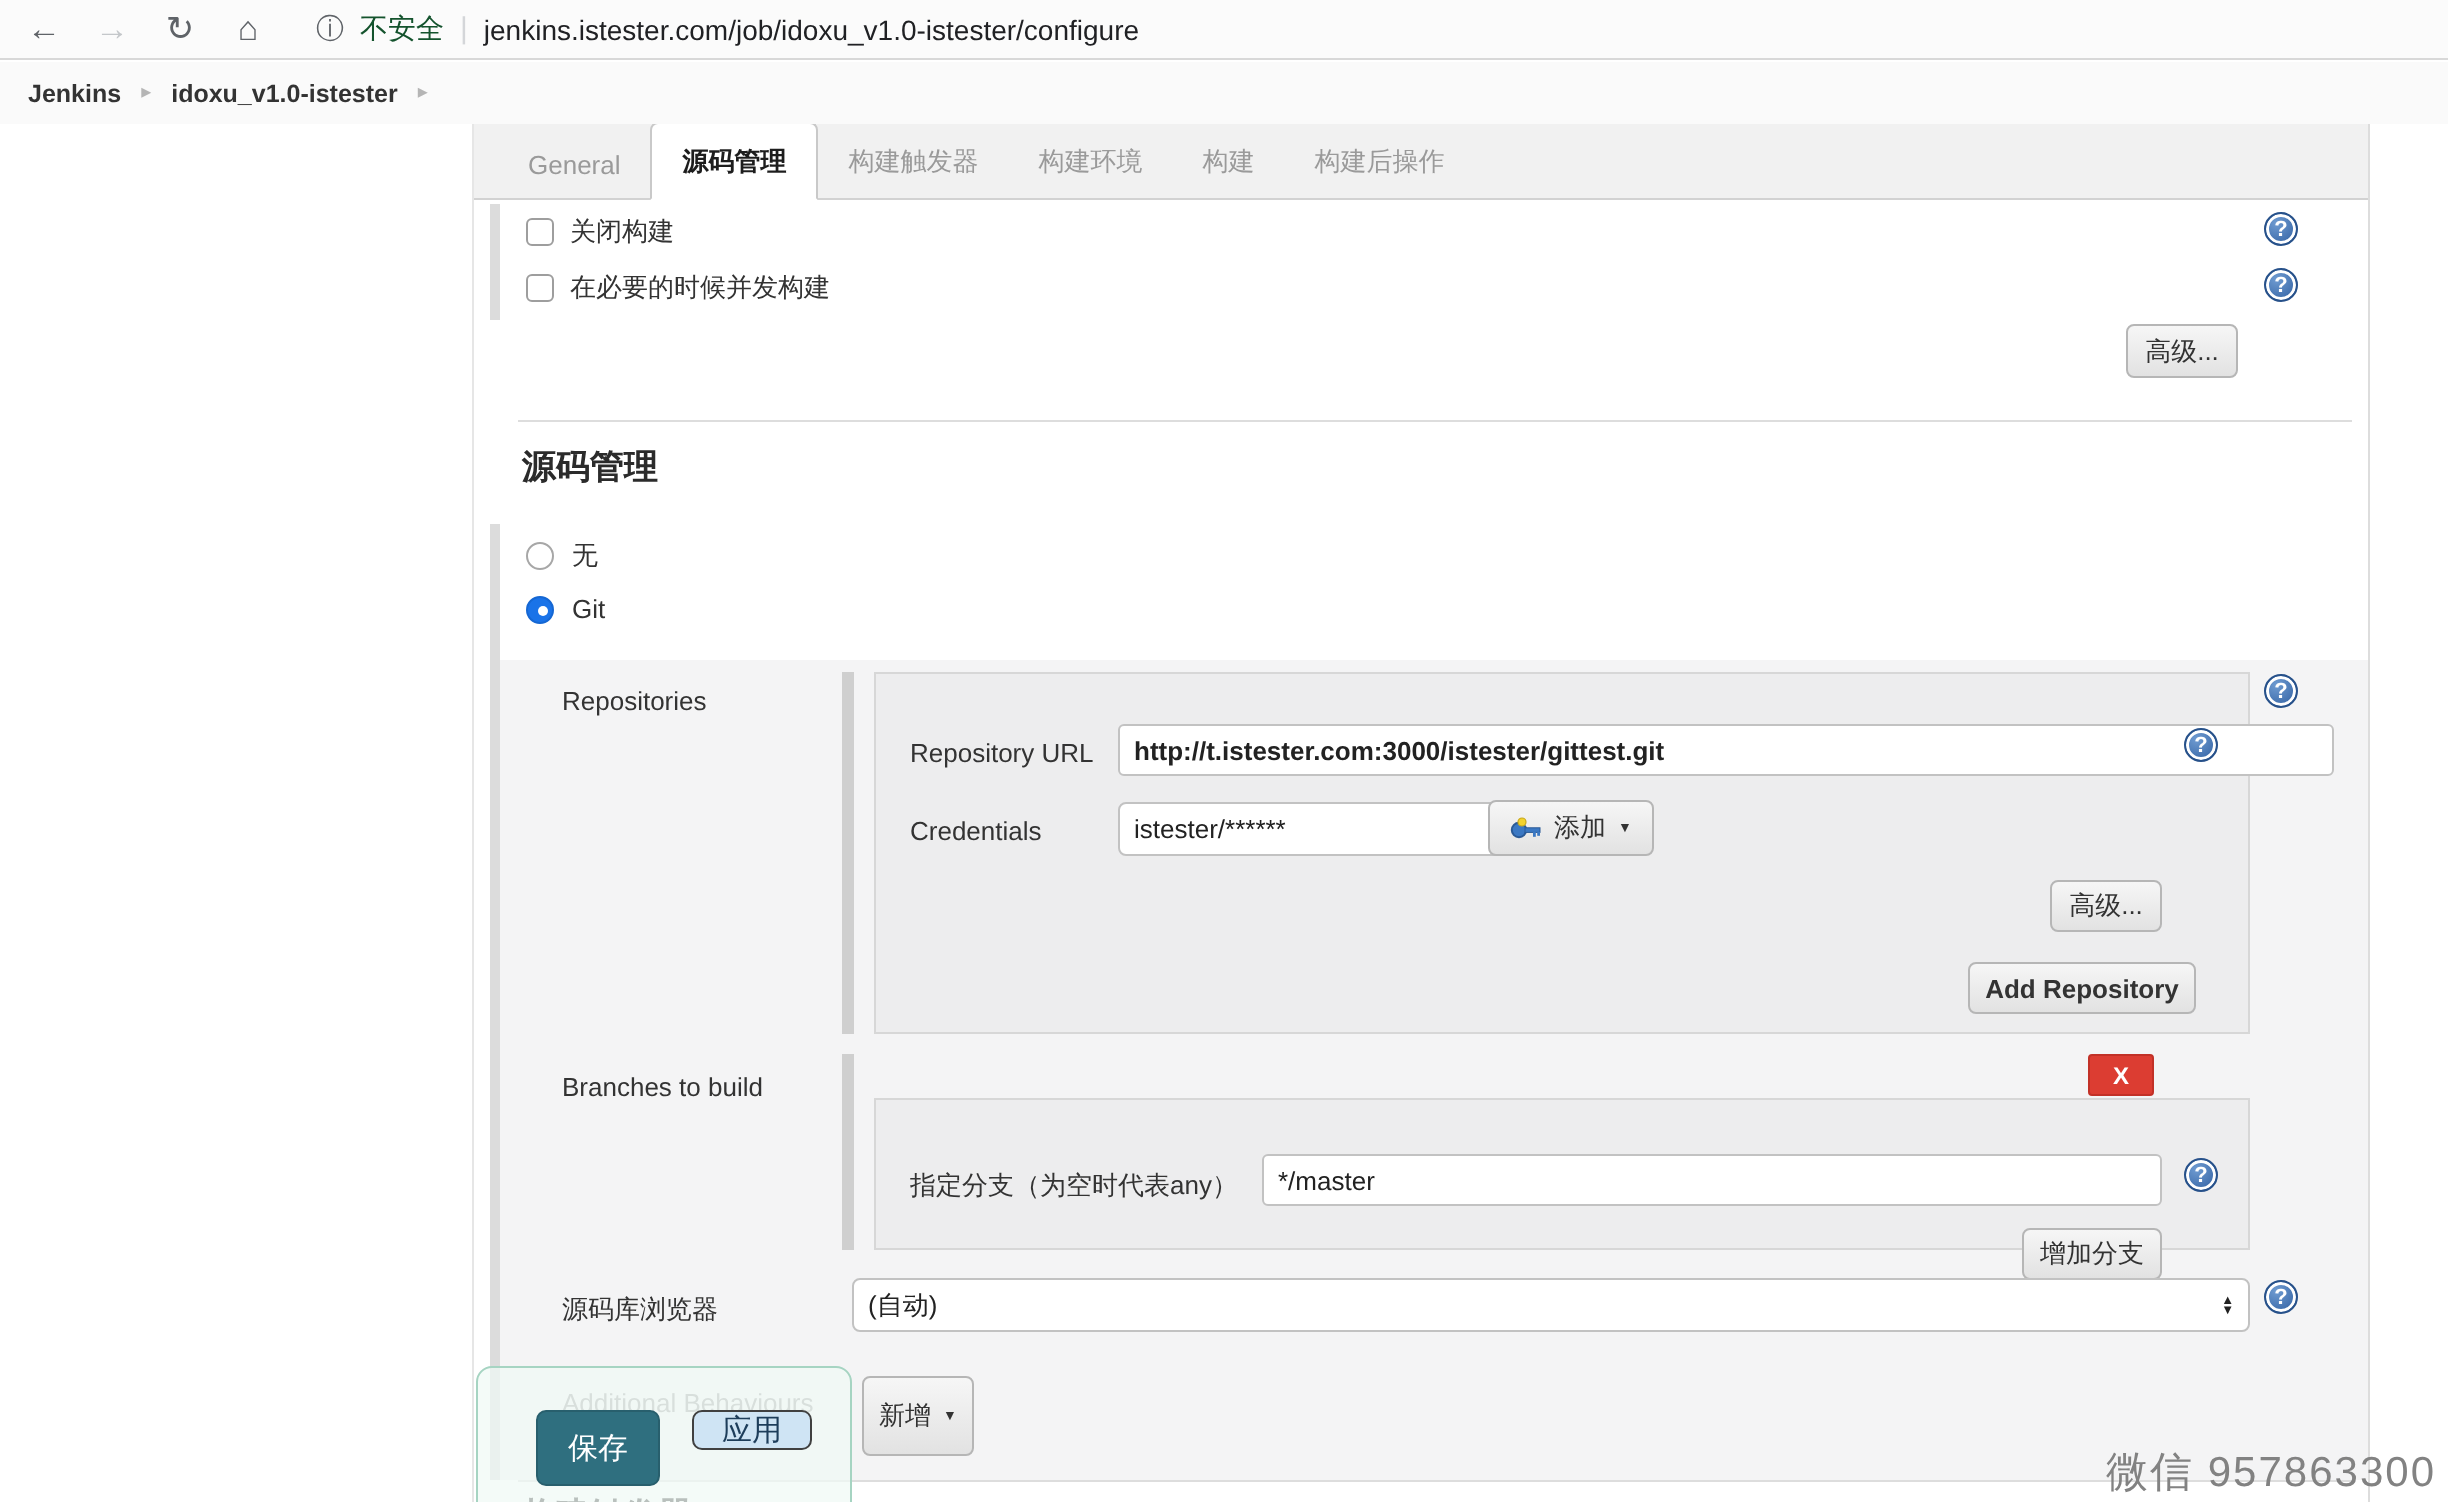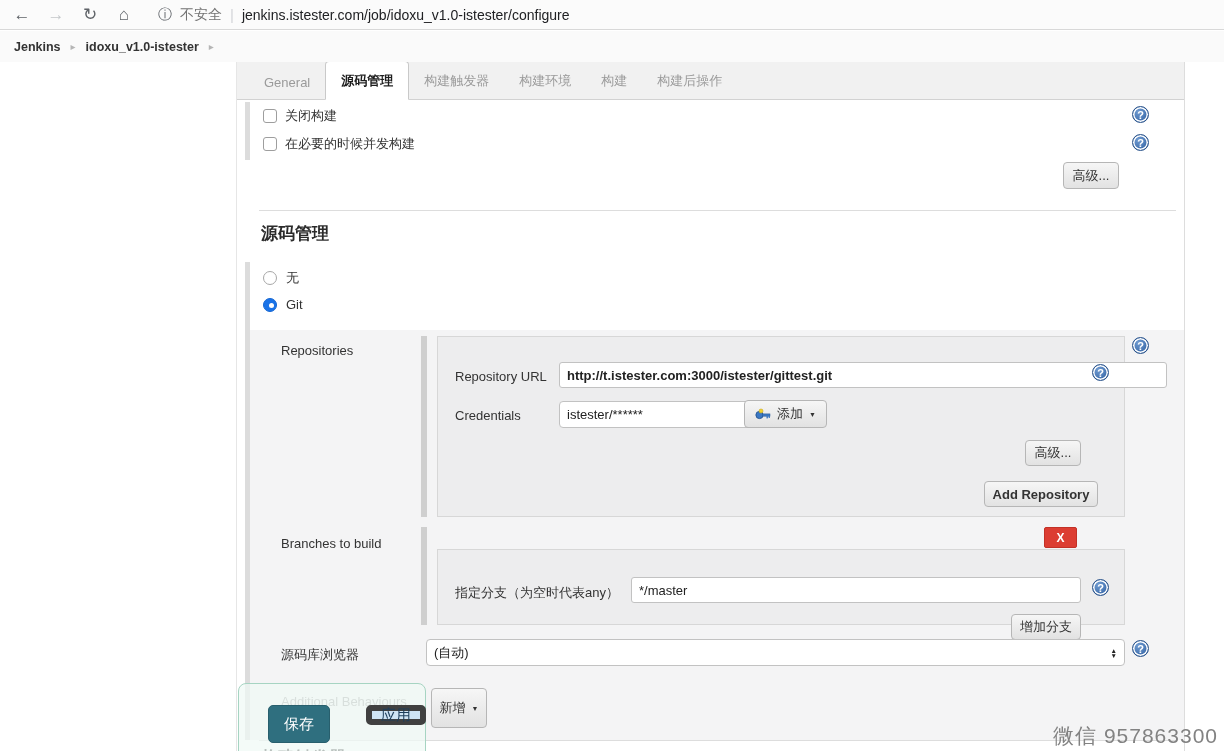--- a/index.html
+++ b/index.html
@@ -6,21 +6,21 @@
   html,body { width:1224px; height:751px; }
   body { font-family:"Liberation Sans","DejaVu Sans",sans-serif; background:#fff; position:relative; overflow:hidden; }
 
   
   .browser-bar { position:absolute; left:0; top:0; width:1224px; height:30px; background:#fbfbfb;
                  border-bottom:1px solid #d8d8d8; display:flex; align-items:center; gap:14px; padding:0 12px; }
   .nav-ico { font-size:17px; color:#5f6368; width:20px; text-align:center; cursor:pointer; }
   .nav-ico.disabled { color:#c4c7ca; }
   .addr { display:flex; align-items:center; gap:8px; margin-left:10px; font-size:14px; }
   .info-ico { color:#5f6368; font-size:14px; }
-  .sec-label { color:#737373; }
+  .sec-label { color:#14532d; }
   .addr-sep { color:#d4d6d9; font-size:15px; }
   .url-text { color:#202124; }
 
   
   .crumb-bar { position:absolute; left:0; top:31px; width:1224px; height:31px; background:#fafafa;
                display:flex; align-items:center; gap:10px; padding:0 14px; }
   .crumb { font-size:12.5px; font-weight:bold; color:#333; cursor:pointer; }
   .crumb-arrow { color:#b5b5b5; font-size:10px; }
 
   
@@ -75,22 +75,22 @@
 
   .next-title { position:absolute; font-size:17px; font-weight:bold; color:#2b2b2b; }
 
   
   .save-panel { position:absolute; left:238px; top:683px; width:188px; height:84px; z-index:50;
                 background:rgba(240,250,245,0.72); border:1.5px solid #a6d4c2; border-radius:8px; }
   .btn-save { position:absolute; left:29px; top:21px; width:62px; height:38px; background:#2f6f7f;
               border:1px solid #285f6d; border-radius:5px; color:#fff; font-size:15px;
               display:flex; align-items:center; justify-content:center; cursor:pointer; }
   .btn-apply { position:absolute; left:107px; top:21px; width:60px; height:20px; background:#cfe4f4;
-               border:6px solid #404040; border-radius:5px; color:#1d3d5a; font-size:15px;
-               display:flex; align-items:center; justify-content:center; cursor:pointer;margin-left:20px; }
+               border:1px solid #404040; border-radius:5px; color:#1d3d5a; font-size:15px;
+               display:flex; align-items:center; justify-content:center; cursor:pointer; }
 
   .watermark { position:absolute; right:6px; top:722px; font-size:21px; color:#828282; z-index:60; letter-spacing:1px; }
 </style>
 </head>
 <body>
 
 <div class="browser-bar">
   <span class="nav-ico">←</span>
   <span class="nav-ico disabled">→</span>
   <span class="nav-ico">↻</span>

